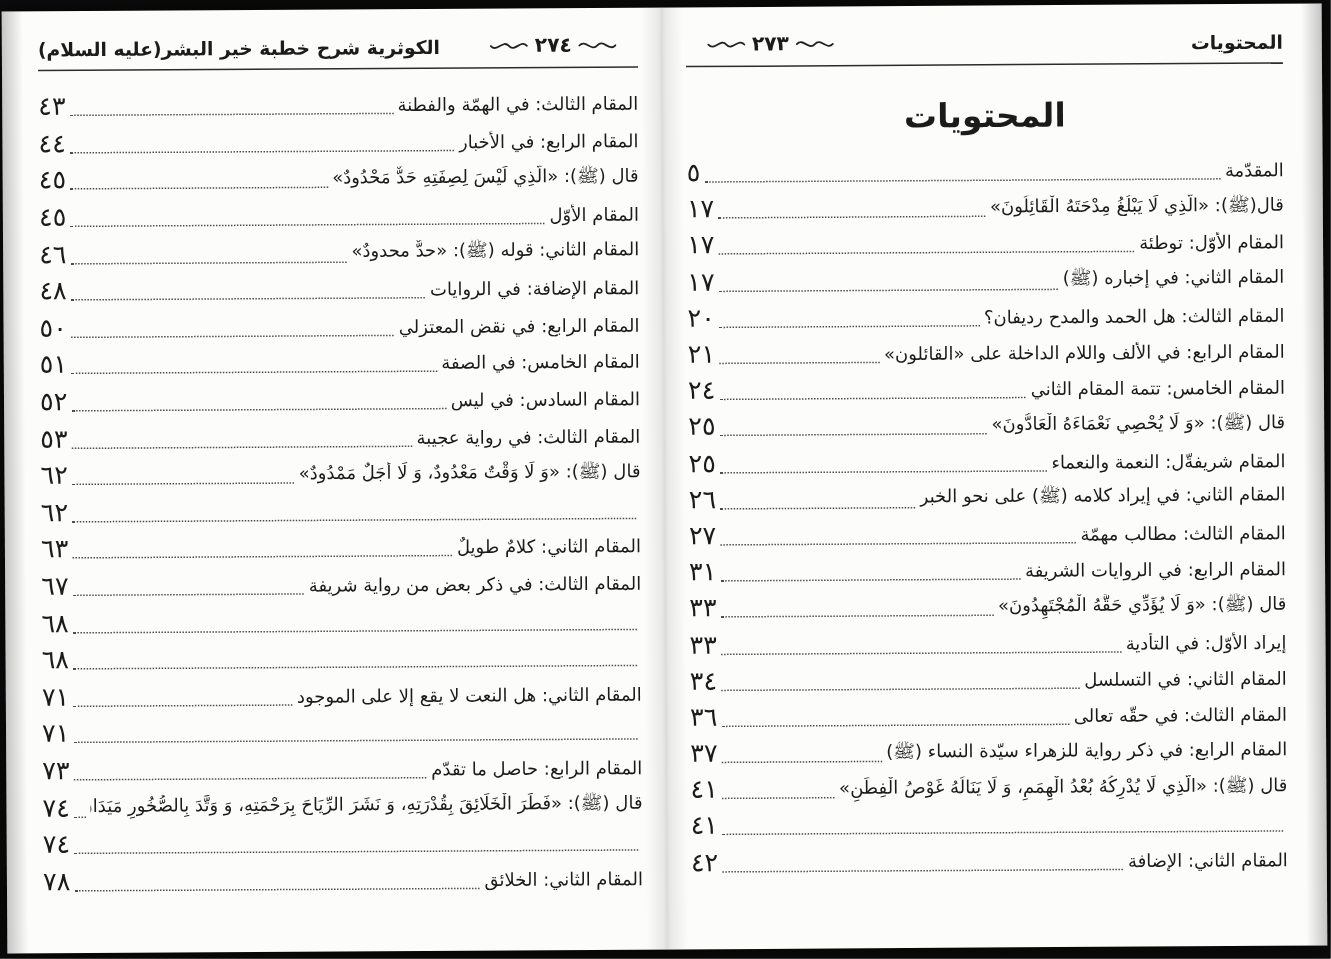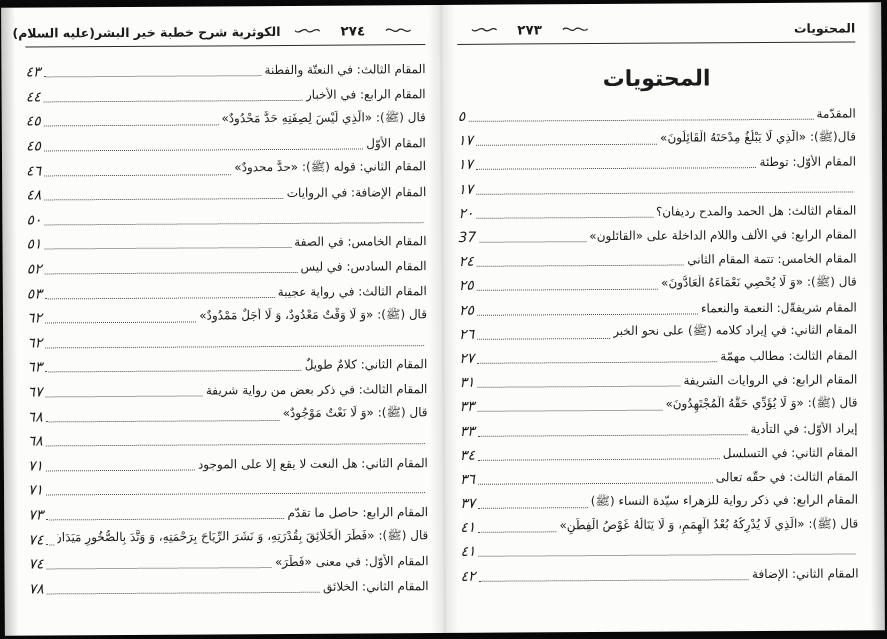--- a/index.html
+++ b/index.html
@@ -43,21 +43,21 @@
 
   .header {
     display: flex; justify-content: space-between; align-items: center;
     height: 24px;
     font-weight: bold; font-size: 12.5px;
   }
   .running { white-space: nowrap; }
   .rule { border-bottom: 1.5px solid #2c2c2c; margin-top: 2px; }
 
   .folio {
-    display: flex; align-items: center; gap: 20px;
+    display: flex; align-items: center; gap: 4px;
     font-weight: bold; font-size: 13.5px;
     padding: 0 14px;
     text-align: right;
   }
   .flourish { display: inline-flex; }
   .flourish.flip svg { transform: scaleX(-1); }
 
   .contents-title {
     text-align: center;
     font-size: 22px; font-weight: bold;
@@ -75,21 +75,21 @@
   .t {
     flex: 0 1 auto;
     white-space: nowrap; overflow: hidden;
   }
   .dots {
     flex: 1 1 8px; min-width: 8px;
     height: 11px;
     border-bottom: 1.8px dotted #4d4d4d;
     margin: 0 3px;
   }
-  .n { flex: 0 0 auto; font-size: 14px; font-style: italic; }
+  .n { flex: 0 0 auto; font-size: 17px; }
 </style>
 </head>
 <body>
 
 <div class="spread">
 
   <div class="page page-left">
     <div class="header">
       <div class="folio">
         <span class="flourish">
@@ -104,21 +104,21 @@
             </svg>
         </span>
       </div>
       <div class="running">الكوثرية شرح خطبة خير البشر(عليه السلام)</div>
     </div>
     <div class="rule"></div>
 
     <div class="toc">
 
         <div class="row">
-          <span class="t">المقام الثالث: في النعتّة والفطنة</span>
+          <span class="t">المقام الثالث: في الهمّة والفطنة</span>
           <span class="dots"></span>
           <span class="n">٤٣</span>
         </div>
 
         <div class="row">
           <span class="t">المقام الرابع: في الأخبار</span>
           <span class="dots"></span>
           <span class="n">٤٤</span>
         </div>
 
@@ -140,20 +140,21 @@
           <span class="n">٤٦</span>
         </div>
 
         <div class="row">
           <span class="t">المقام الإضافة: في الروايات</span>
           <span class="dots"></span>
           <span class="n">٤٨</span>
         </div>
 
         <div class="row">
+          <span class="t">المقام الرابع: في نقض المعتزلي</span>
           <span class="dots"></span>
           <span class="n">٥٠</span>
         </div>
 
         <div class="row">
           <span class="t">المقام الخامس: في الصفة</span>
           <span class="dots"></span>
           <span class="n">٥١</span>
         </div>
 
@@ -186,21 +187,20 @@
           <span class="n">٦٣</span>
         </div>
 
         <div class="row">
           <span class="t">المقام الثالث: في ذكر بعض من رواية شريفة</span>
           <span class="dots"></span>
           <span class="n">٦٧</span>
         </div>
 
         <div class="row">
-          <span class="t">قال (ﷺ): «وَ لَا نَعْتٌ مَوْجُودٌ»</span>
           <span class="dots"></span>
           <span class="n">٦٨</span>
         </div>
 
         <div class="row">
           <span class="dots"></span>
           <span class="n">٦٨</span>
         </div>
 
         <div class="row">
@@ -220,21 +220,20 @@
           <span class="n">٧٣</span>
         </div>
 
         <div class="row">
           <span class="t">قال (ﷺ): «فَطَرَ الْخَلَائِقَ بِقُدْرَتِهِ، وَ نَشَرَ الرِّيَاحَ بِرَحْمَتِهِ، وَ وَتَّدَ بِالصُّخُورِ مَيَدَانَ أَرْضِهِ».</span>
           <span class="dots"></span>
           <span class="n">٧٤</span>
         </div>
 
         <div class="row">
-          <span class="t">المقام الأوّل: في معنى «فَطَرَ»</span>
           <span class="dots"></span>
           <span class="n">٧٤</span>
         </div>
 
         <div class="row">
           <span class="t">المقام الثاني: الخلائق</span>
           <span class="dots"></span>
           <span class="n">٧٨</span>
         </div>
       </div>
@@ -275,34 +274,35 @@
           <span class="n">١٧</span>
         </div>
 
         <div class="row">
           <span class="t">المقام الأوّل: توطئة</span>
           <span class="dots"></span>
           <span class="n">١٧</span>
         </div>
 
         <div class="row">
+          <span class="t">المقام الثاني: في إخباره (ﷺ)</span>
           <span class="dots"></span>
           <span class="n">١٧</span>
         </div>
 
         <div class="row">
           <span class="t">المقام الثالث: هل الحمد والمدح رديفان؟</span>
           <span class="dots"></span>
           <span class="n">٢٠</span>
         </div>
 
         <div class="row">
           <span class="t">المقام الرابع: في الألف واللام الداخلة على «القائلون»</span>
           <span class="dots"></span>
-          <span class="n">37</span>
+          <span class="n">٢١</span>
         </div>
 
         <div class="row">
           <span class="t">المقام الخامس: تتمة المقام الثاني</span>
           <span class="dots"></span>
           <span class="n">٢٤</span>
         </div>
 
         <div class="row">
           <span class="t">قال (ﷺ): «وَ لَا يُحْصِي نَعْمَاءَهُ الْعَادُّونَ»</span>

